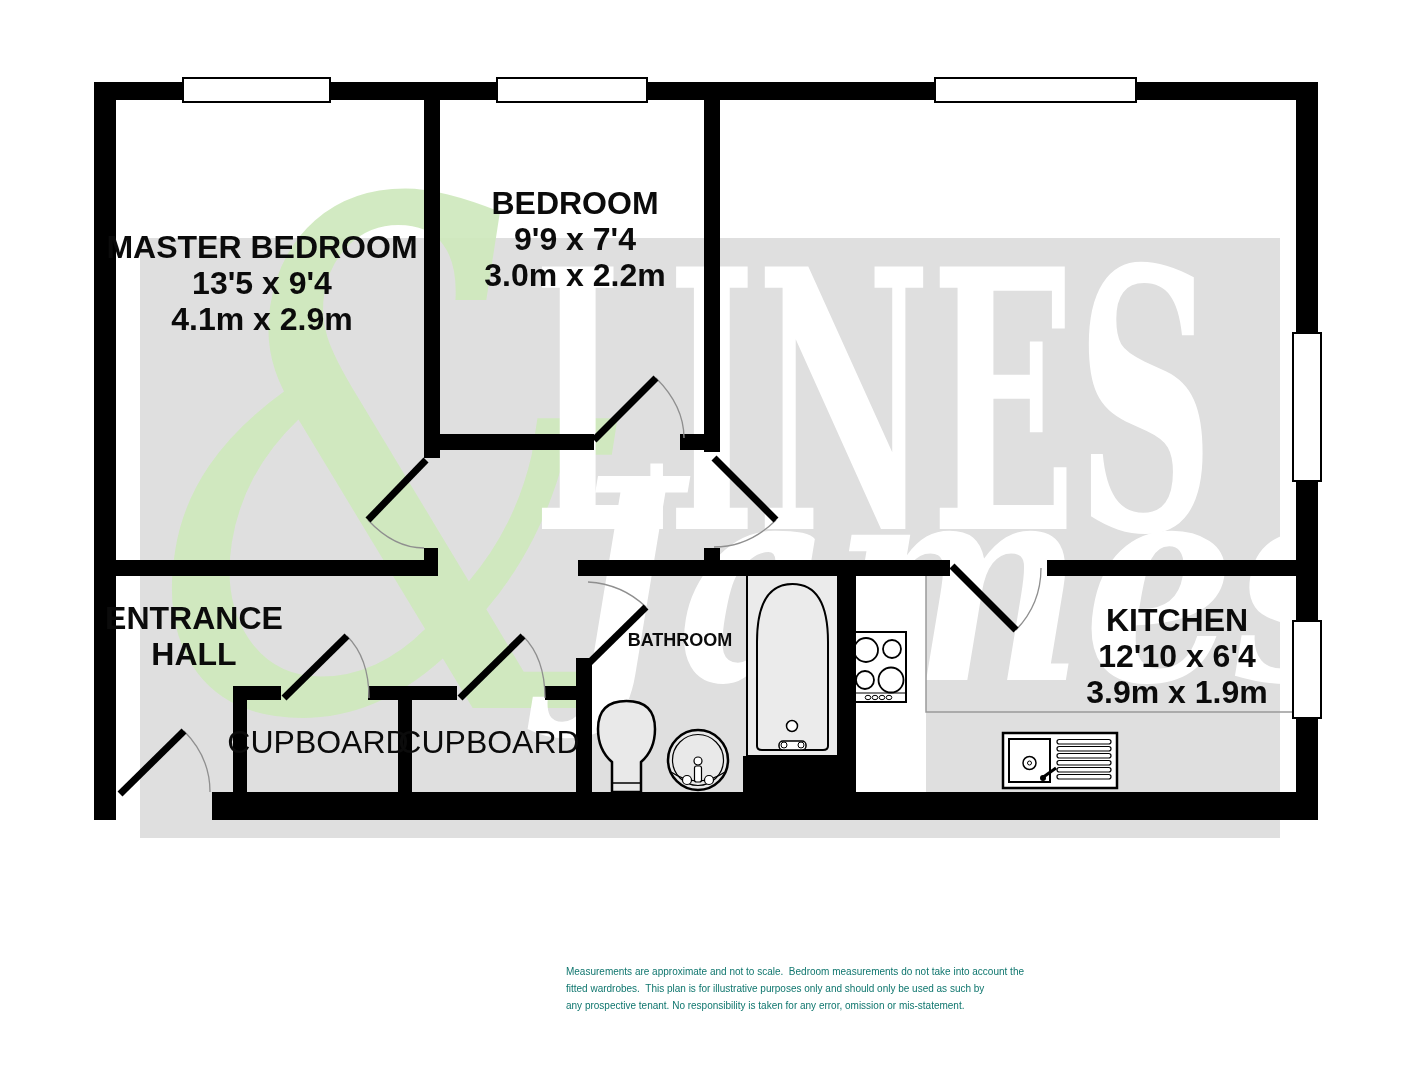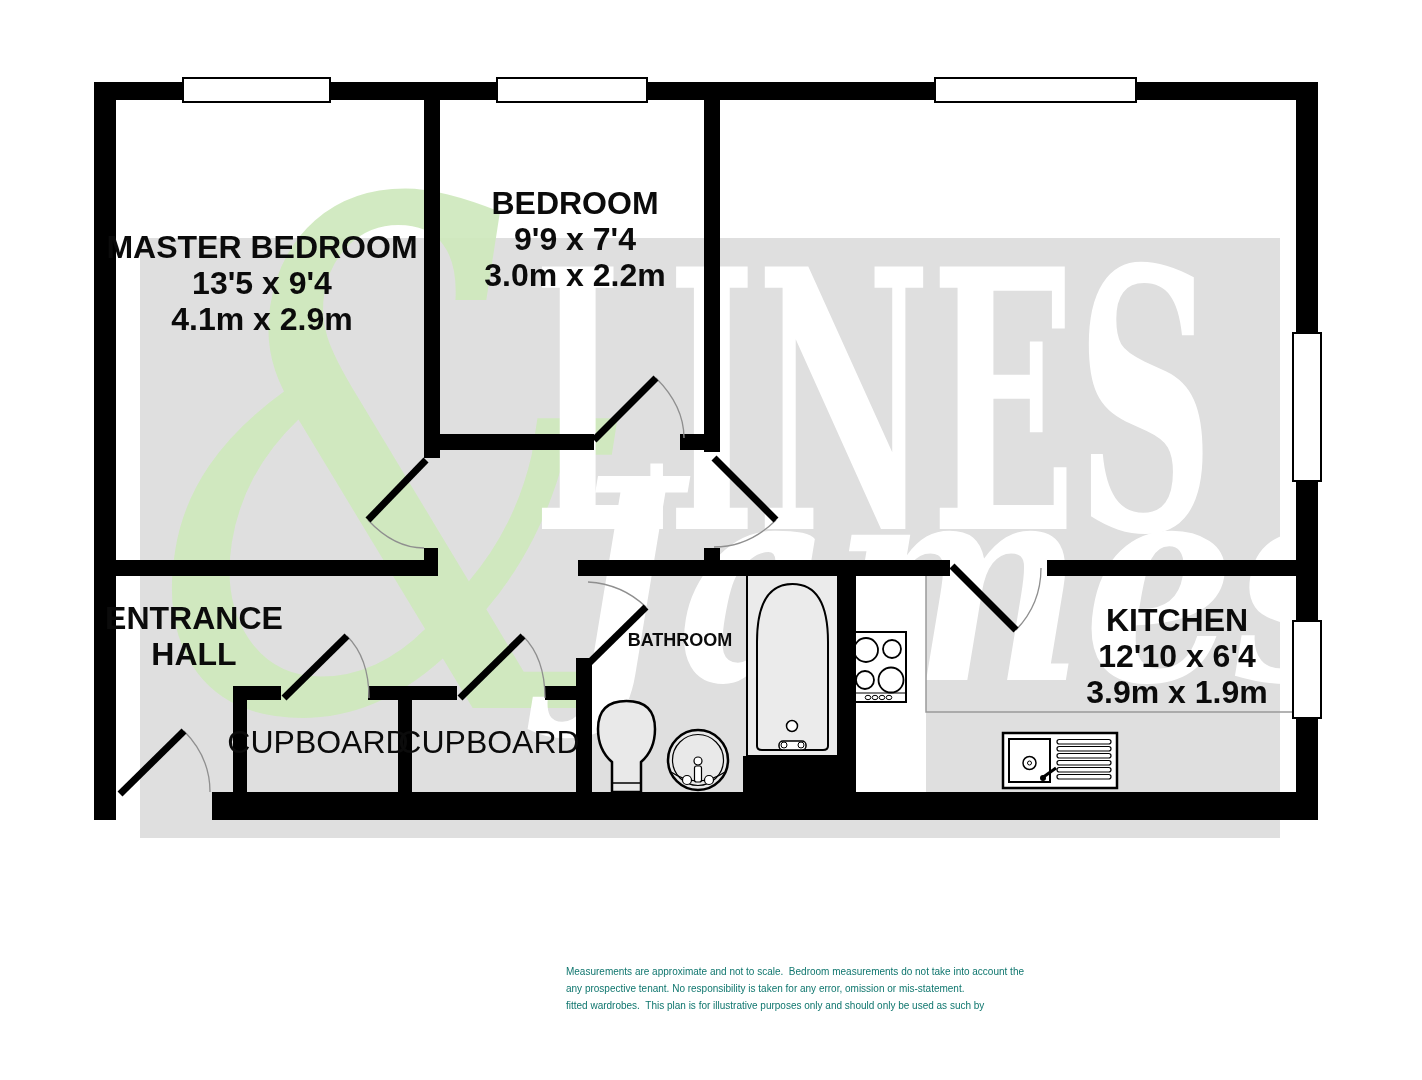--- a/index.html
+++ b/index.html
@@ -187,17 +187,17 @@
   <div class="lbl lbl-cup" id="lbl-cup1">
     <div>CUPBOARD</div>
   </div>
 
   <div class="lbl lbl-cup" id="lbl-cup2">
     <div>CUPBOARD</div>
   </div>
 
   <div id="footer">
     <div>Measurements are approximate and not to scale.  Bedroom measurements do not take into account the</div>
+    <div>fitted wardrobes.  This plan is for illustrative purposes only and should only be used as such by</div>
     <div>any prospective tenant. No responsibility is taken for any error, omission or mis-statement.</div>
-    <div>fitted wardrobes.  This plan is for illustrative purposes only and should only be used as such by</div>
   </div>
 
 </div>
 
 </body></html>

